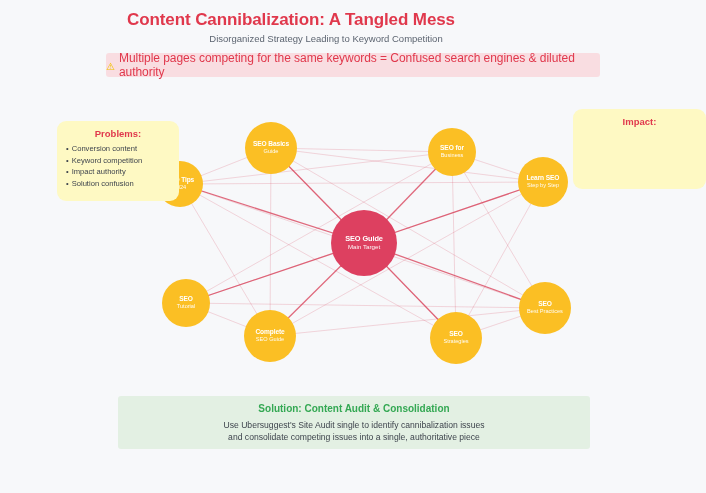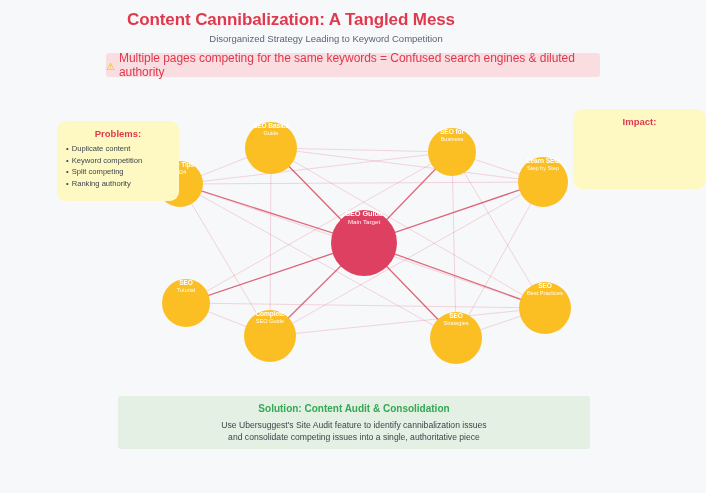--- a/index.html
+++ b/index.html
@@ -109,20 +109,21 @@
     width: 706px;
     height: 493px;
     pointer-events: none;
   }
   .node {
     position: absolute;
     border-radius: 50%;
     display: flex;
     flex-direction: column;
     align-items: center;
+    justify-content: center;
     color: #ffffff;
     text-align: center;
     box-sizing: border-box;
   }
   .node .n-label {
     font-size: 6.6px;
     font-weight: bold;
     line-height: 8px;
     letter-spacing: -0.1px;
   }
@@ -241,30 +242,30 @@
       </div>
       <div class="node center" style="left: 331px; top: 210px; width: 66px; height: 66px; background: rgb(221, 64, 96);">
         <div class="n-label">SEO Guide</div>
         <div class="n-sub">Main Target</div>
       </div>
     </div>
 
   <div class="info-box problems">
     <div class="info-title">Problems:</div>
     <ul class="info-list">
-      <li>Duplicate content</li>
+      <li>Conversion content</li>
       <li>Keyword competition</li>
-      <li>Split competing</li>
-      <li>Ranking authority</li>
+      <li>Impact authority</li>
+      <li>Solution confusion</li>
     </ul>
   </div>
 
   <div class="info-box impact">
     <div class="info-title">Impact:</div>
   </div>
 
   <div class="solution-box">
     <div class="solution-title">Solution: Content Audit &amp; Consolidation</div>
-    <div class="solution-line">Use Ubersuggest's Site Audit feature to identify cannibalization issues</div>
+    <div class="solution-line">Use Ubersuggest's Site Audit single to identify cannibalization issues</div>
     <div class="solution-line">and consolidate competing issues into a single, authoritative piece</div>
   </div>
 
 </div>
 
 </body></html>

